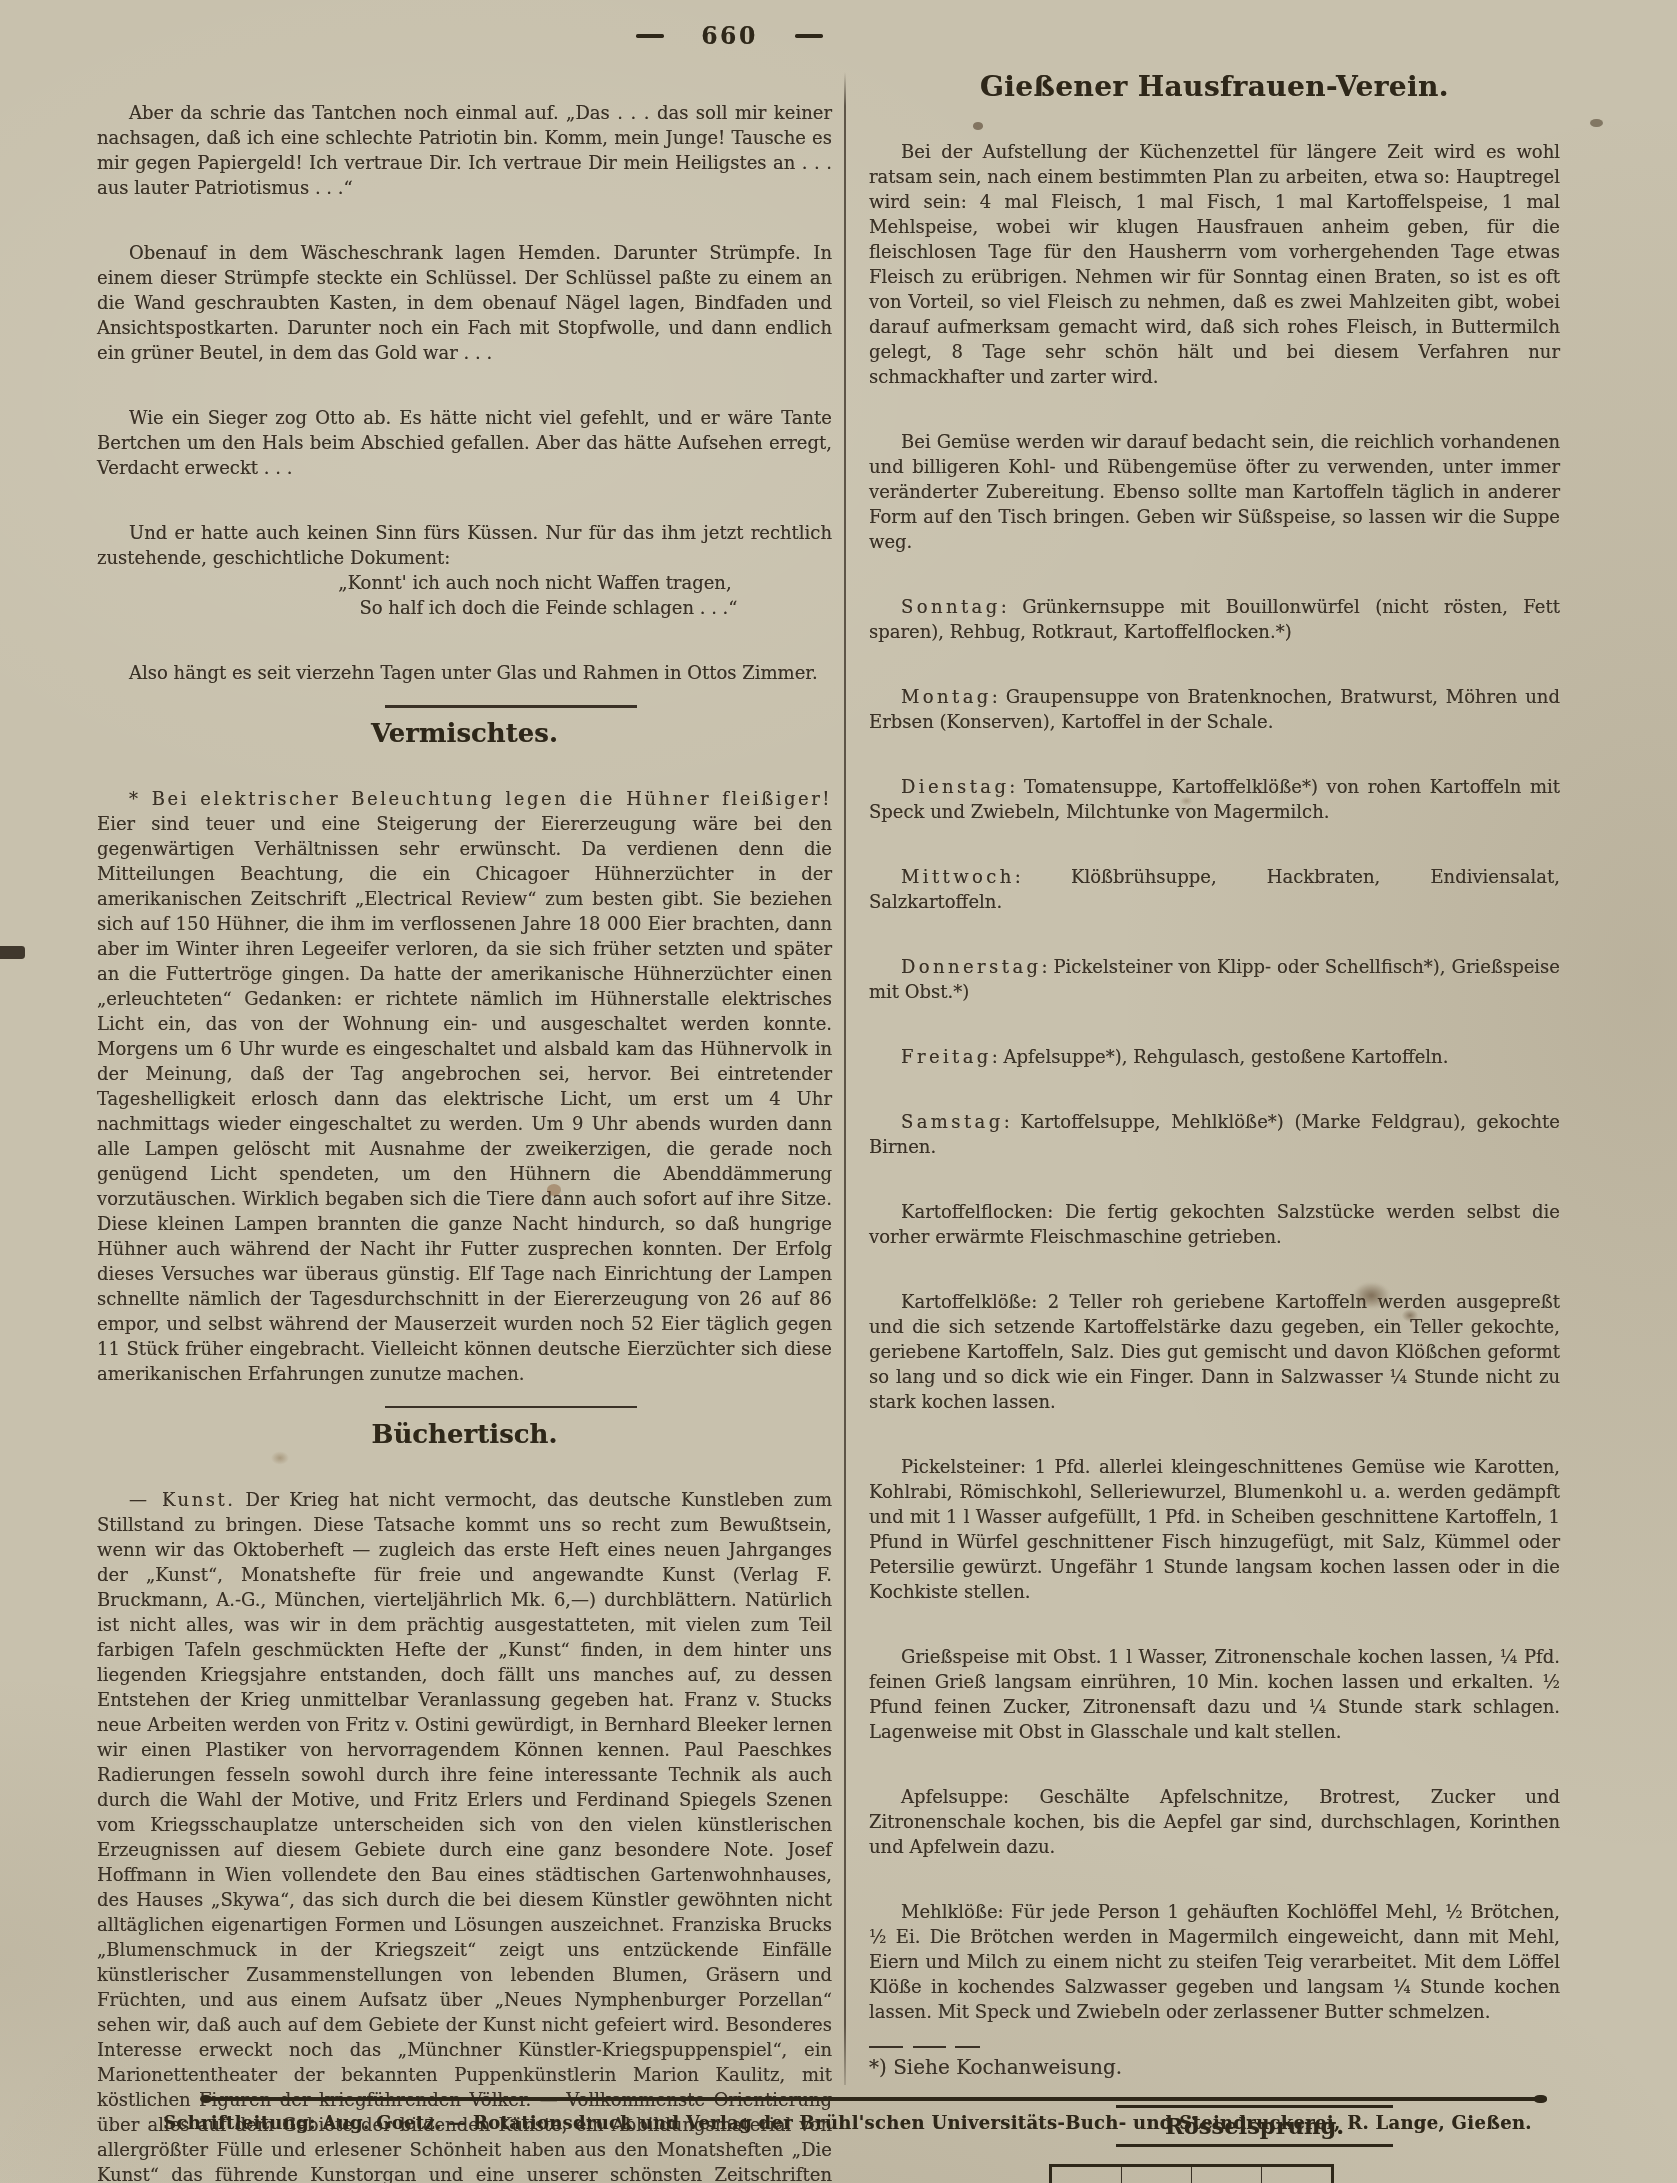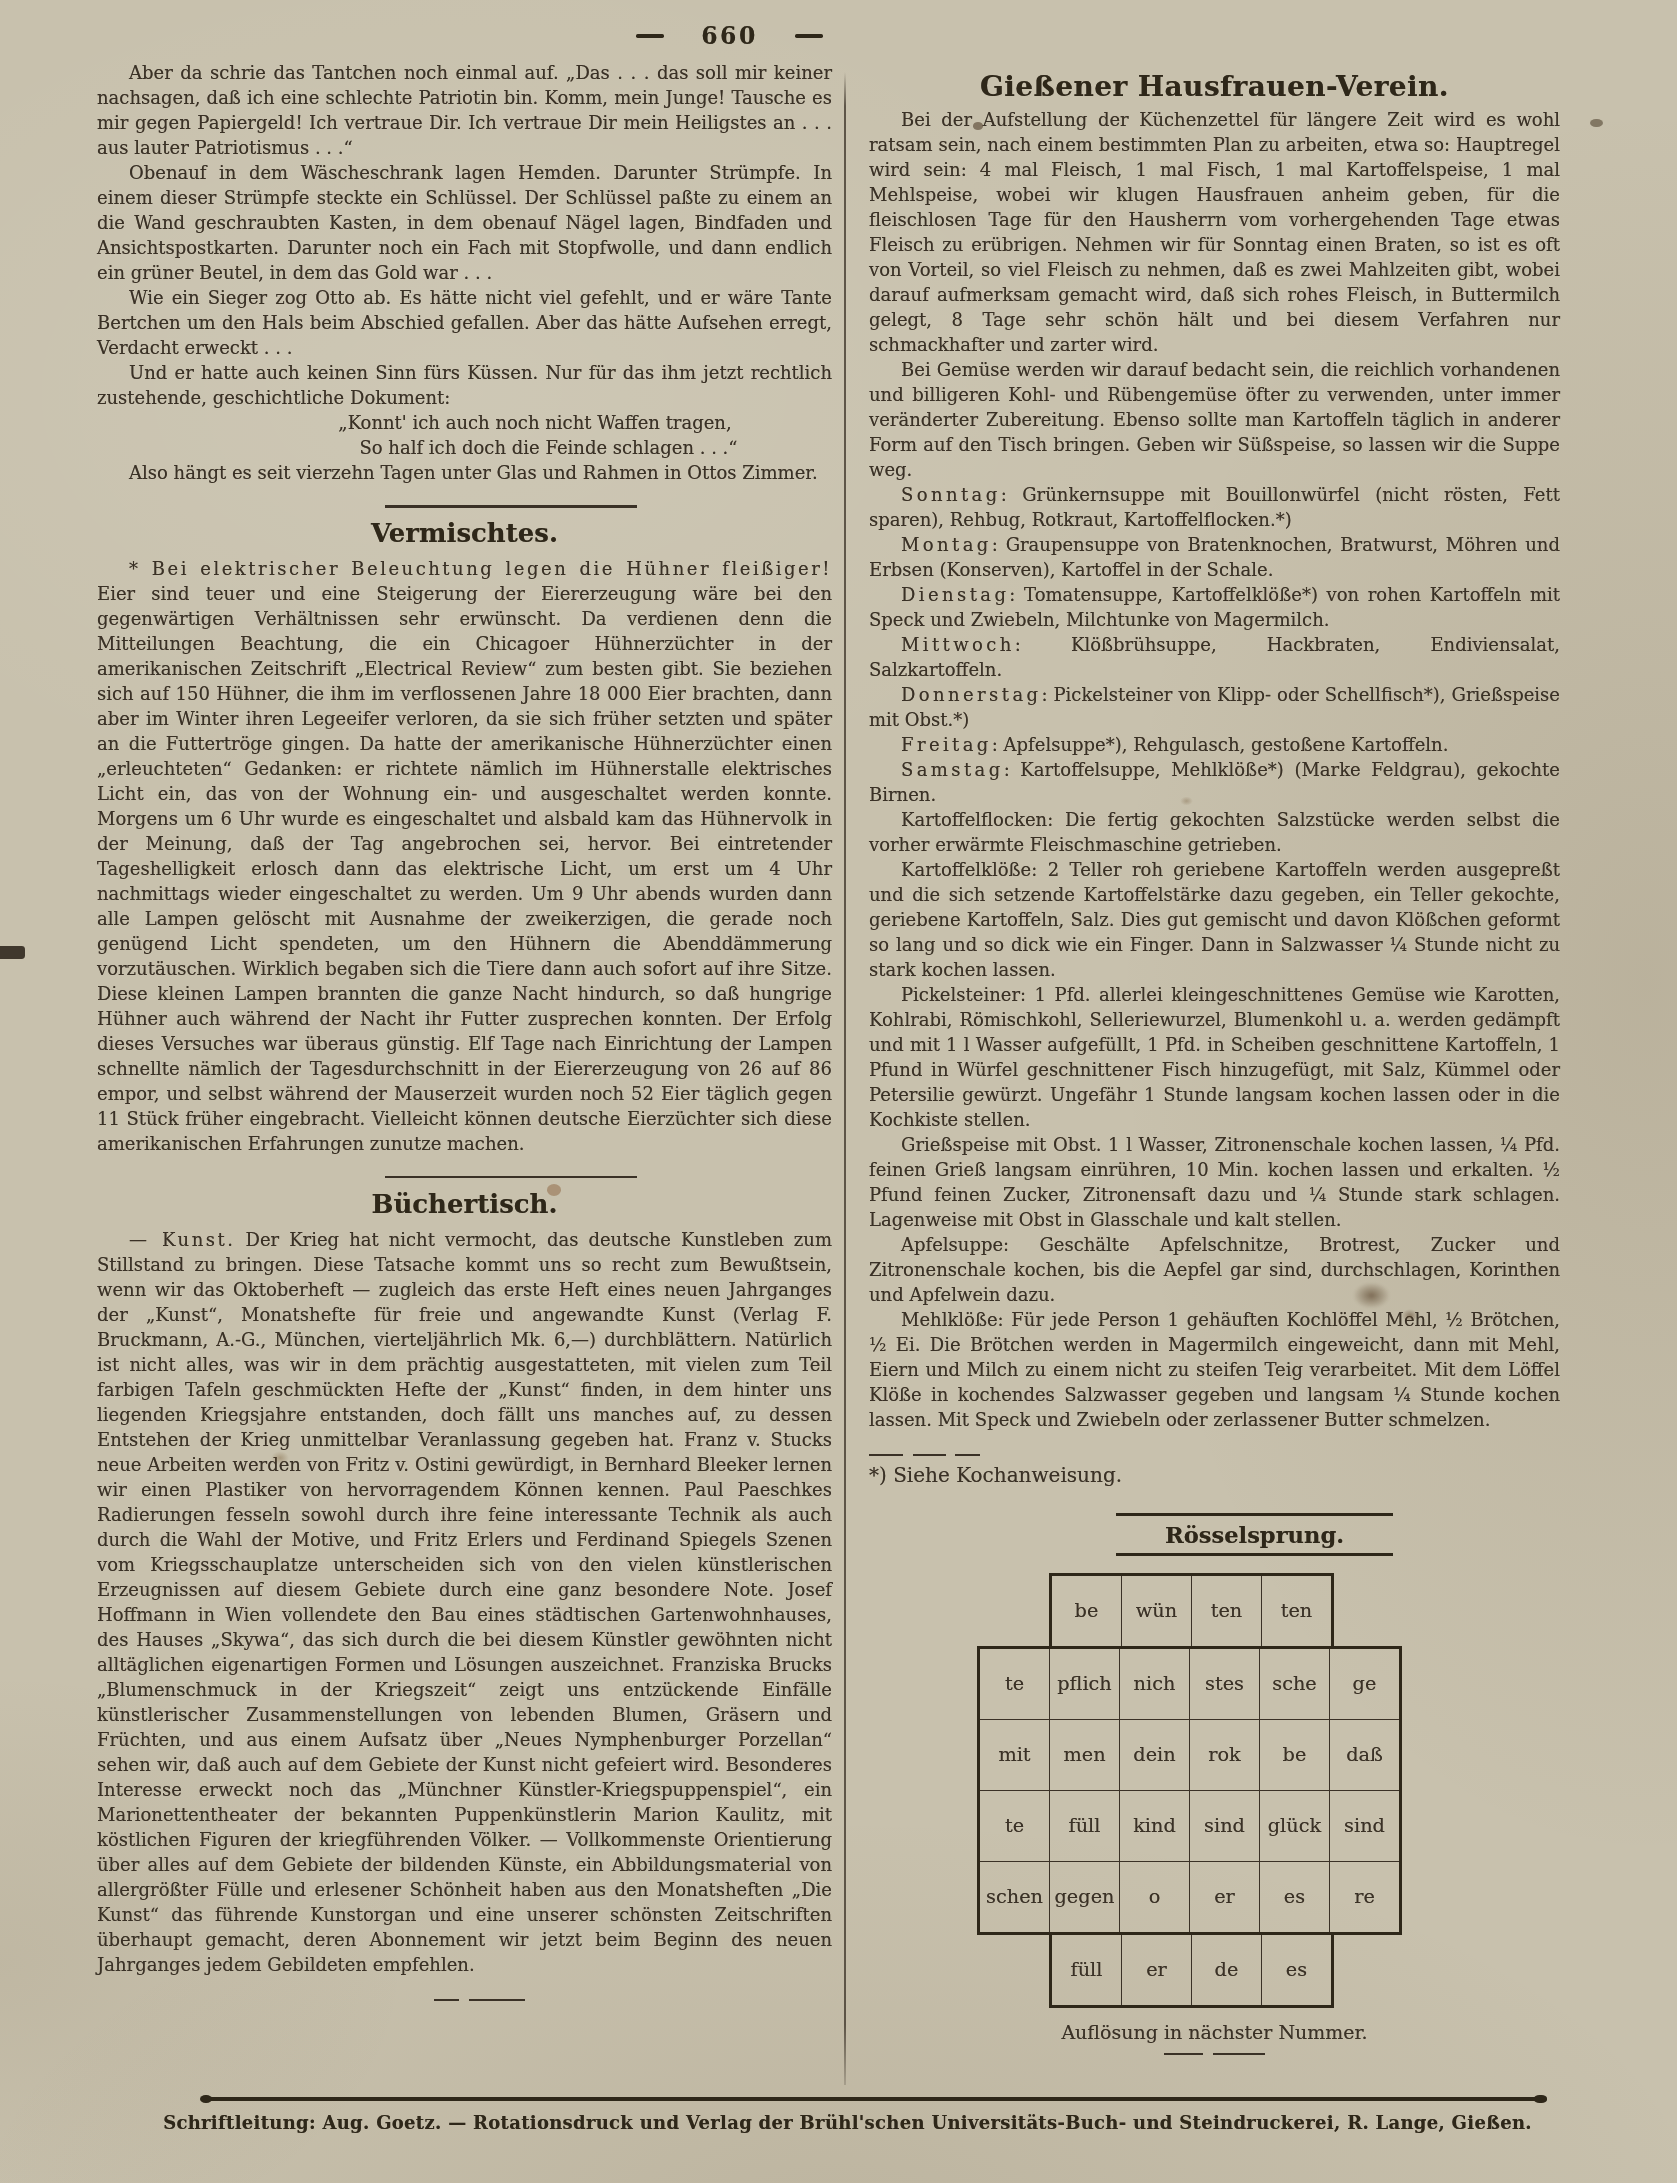--- a/index.html
+++ b/index.html
@@ -30,21 +30,21 @@
     position:absolute;left:0;top:22px;width:1459px;
     display:flex;align-items:center;justify-content:center;gap:37px;
     font-size:23.5px;font-weight:bold;letter-spacing:2.5px;color:var(--ink-dark);
   }
   .numdash{width:28.5px;height:4.2px;background:var(--ink-dark);border-radius:1.7px;}
   
   .col-left{position:absolute;left:97px;top:60px;width:735px;font-size:18px;line-height:25px;text-align:justify;}
   .col-right{position:absolute;left:869px;top:74px;width:691px;font-size:18px;line-height:25px;text-align:justify;}
   .vdivider{position:absolute;left:844px;top:72px;width:2.1px;height:2013px;
     background:linear-gradient(to bottom, rgba(58,49,38,0), rgba(58,49,38,0.75) 34px, rgba(58,49,38,0.75) 97%, rgba(58,49,38,0.2));}
-  .indent{text-indent:32px;}
+  .indent{text-indent:32px;margin-top:40px;}
   .verse{text-align:center;}
   .verse.v1{margin-left:141px;}
   .verse.v2{margin-left:168px;}
   .spaced{letter-spacing:2.5px;}
   .day{letter-spacing:3.4px;}
   
   h1,h2,h3{margin:0;color:var(--ink-dark);font-weight:bold;text-align:center;}
   .h-haus{font-size:28px;margin:0 0 8.4px 0;letter-spacing:0.4px;}
   .h-sec{font-size:26px;margin:13.4px 0 10px 0;}
   .h-koch{font-size:23.5px;margin:6.7px 0 5px 0;}

